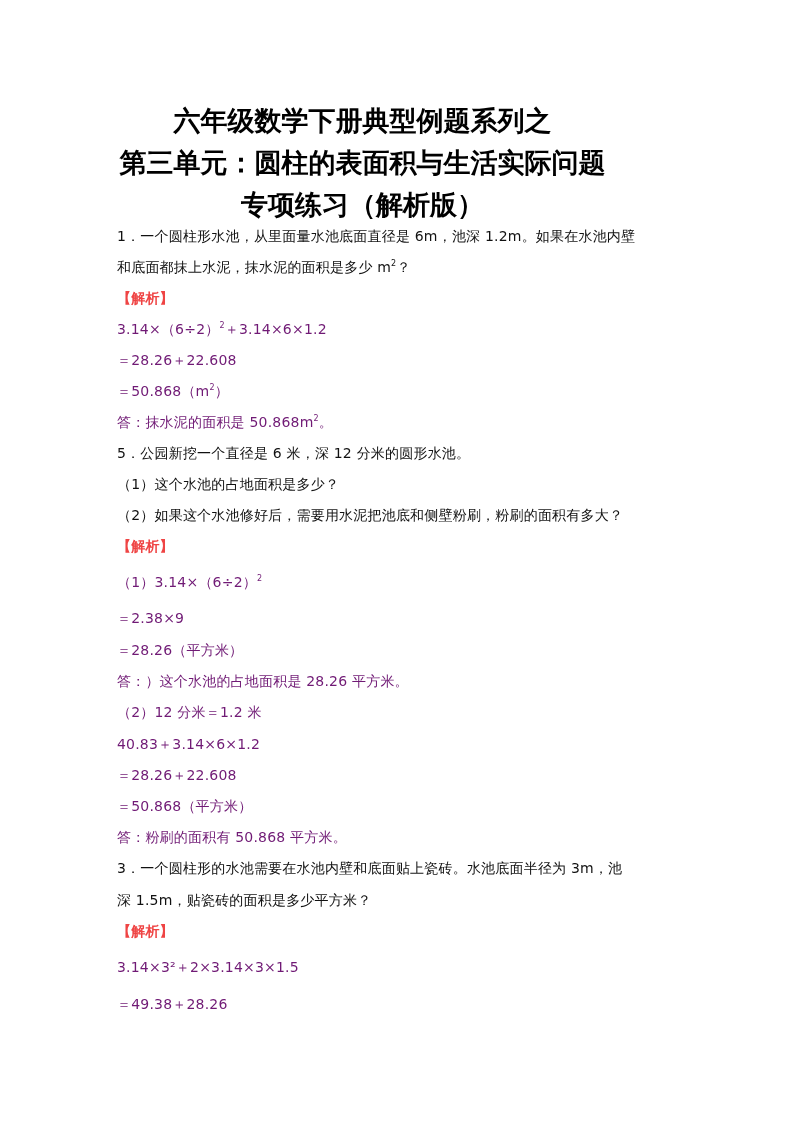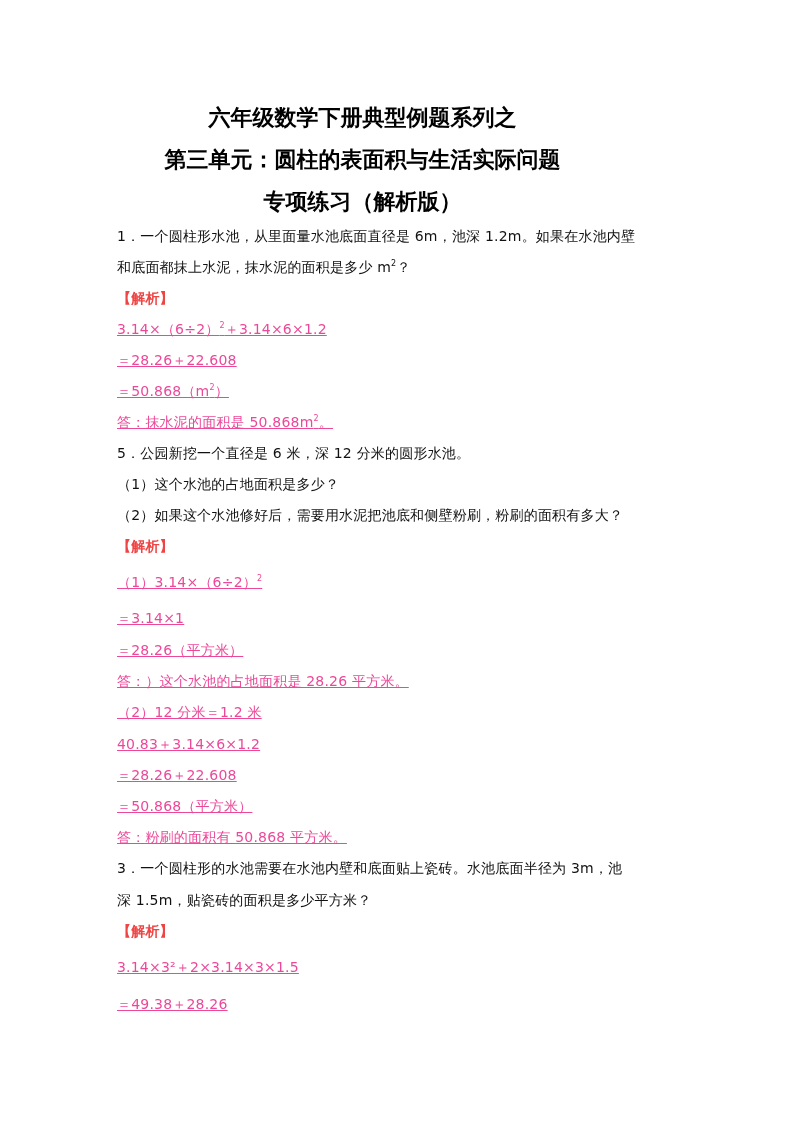--- a/index.html
+++ b/index.html
@@ -1,22 +1,22 @@
 <!DOCTYPE html>
 <html><head>
 <meta charset="utf-8">
 <style>
   html, body { margin: 0; padding: 0; background: #ffffff; }
   body { width: 793px; height: 1122px; position: relative; overflow: hidden;
          font-family: "DejaVu Sans", "Liberation Sans", sans-serif; color: #111; }
   .title { position: absolute; left: 0; width: 725px; text-align: center;
-           font-weight: bold; font-size: 22px; color: #000; }
+           font-weight: bold; font-size: 27px; color: #000; }
   .line { position: absolute; left: 117px; font-size: 14px; white-space: nowrap; letter-spacing: 0.2px; text-align: right; }
   .q { color: #111; }
-  .red { color: #ec4899; text-decoration: underline; }
+  .red { color: #701a75; }
   .tag { color: #ef4444; font-weight: bold; }
   sup { font-size: 8px; vertical-align: super; line-height: 0; }
 </style>
 </head>
 <body>
 
 <div>
   <div class="title" style="top:103px;">六年级数学下册典型例题系列之</div>
   <div class="title" style="top:145px;">第三单元：圆柱的表面积与生活实际问题</div>
   <div class="title" style="top:187px;">专项练习（解析版）</div>
@@ -27,21 +27,21 @@
   <div class="line red" style="top:321px;"><span>3.14×（6÷2）</span><sup>2</sup><span>＋3.14×6×1.2</span></div>
   <div class="line red" style="top:352px;">＝28.26＋22.608</div>
   <div class="line red" style="top:383px;"><span>＝50.868（m</span><sup>2</sup><span>）</span></div>
   <div class="line red" style="top:414px;"><span>答：抹水泥的面积是 50.868m</span><sup>2</sup><span>。</span></div>
 
   <div class="line q" style="top:445px;">5．公园新挖一个直径是 6 米，深 12 分米的圆形水池。</div>
   <div class="line q" style="top:476px;">（1）这个水池的占地面积是多少？</div>
   <div class="line q" style="top:507px;">（2）如果这个水池修好后，需要用水泥把池底和侧壁粉刷，粉刷的面积有多大？</div>
   <div class="line tag" style="top:538px;">【解析】</div>
   <div class="line red" style="top:574px;"><span>（1）3.14×（6÷2）</span><sup>2</sup></div>
-  <div class="line red" style="top:610px;">＝3.14×1</div>
+  <div class="line red" style="top:610px;">＝2.38×9</div>
   <div class="line red" style="top:642px;">＝28.26（平方米）</div>
   <div class="line red" style="top:673px;">答：）这个水池的占地面积是 28.26 平方米。</div>
   <div class="line red" style="top:704px;">（2）12 分米＝1.2 米</div>
   <div class="line red" style="top:736px;">40.83＋3.14×6×1.2</div>
   <div class="line red" style="top:767px;">＝28.26＋22.608</div>
   <div class="line red" style="top:798px;">＝50.868（平方米）</div>
   <div class="line red" style="top:829px;">答：粉刷的面积有 50.868 平方米。</div>
 
   <div class="line q" style="top:860px;">3．一个圆柱形的水池需要在水池内壁和底面贴上瓷砖。水池底面半径为 3m，池</div>
   <div class="line q" style="top:892px;">深 1.5m，贴瓷砖的面积是多少平方米？</div>

